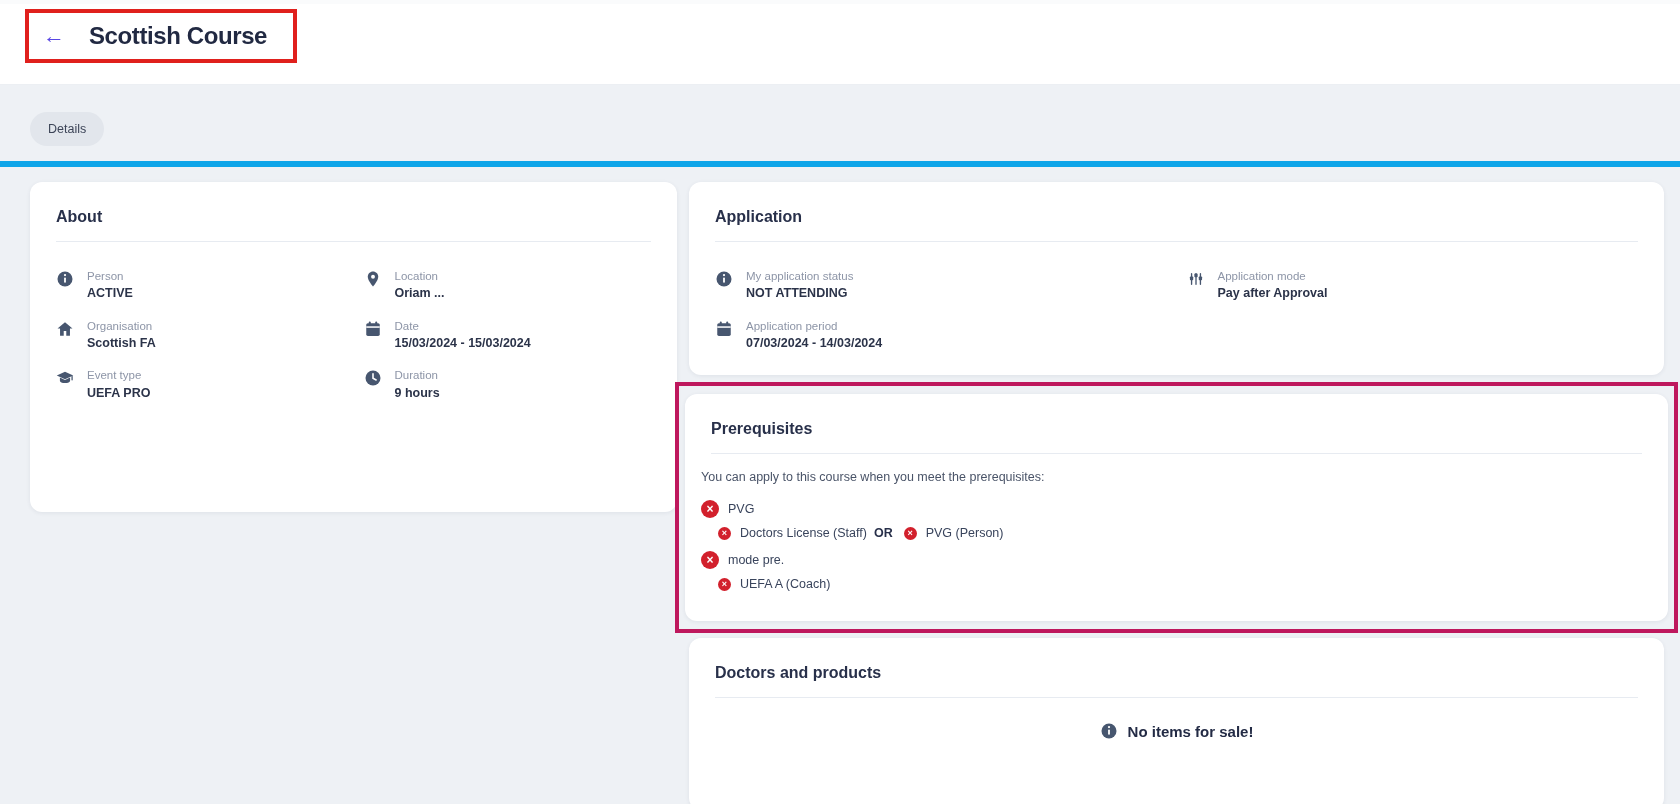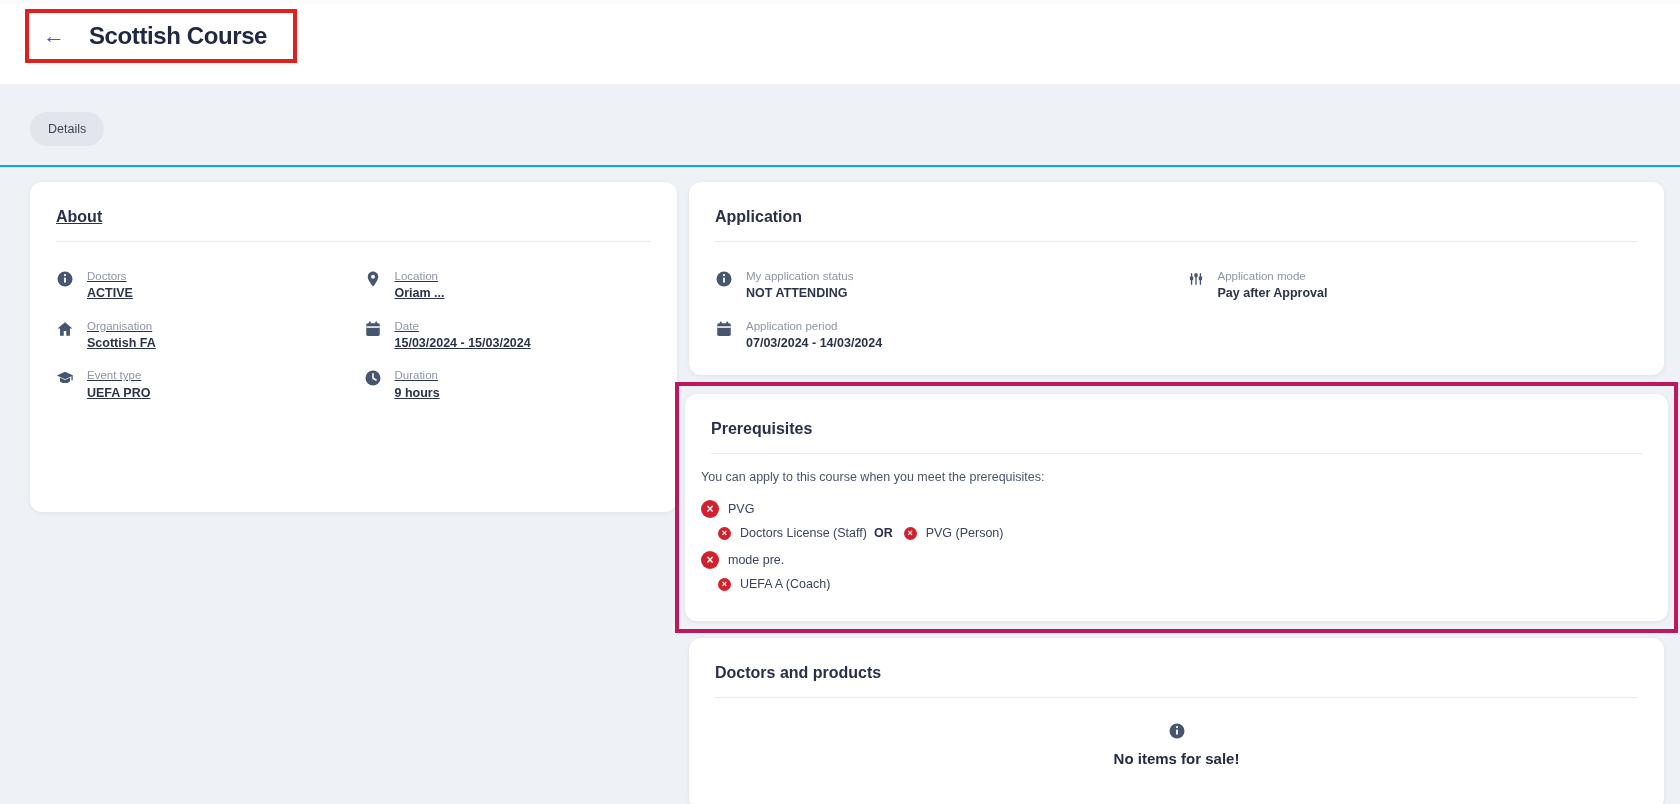--- a/index.html
+++ b/index.html
@@ -39,21 +39,21 @@
   .page-title {
     font-size:24px; font-weight:800; letter-spacing:-0.4px;
     color:#212942;
   }
 
   
   .tabstrip {
     flex:0 0 auto;
     padding:27px 16px 0 30px;
     height:82px;
-    border-bottom:2px solid #0ea5e9;
+    border-bottom:6px solid #0ea5e9;
   }
   .chip {
     display:inline-block;
     background:#e2e6ec;
     color:#3c4457;
     font-size:12.5px;
     padding:10px 18px;
     border-radius:18px;
     cursor:pointer;
   }
@@ -71,21 +71,21 @@
 
   .card {
     background:#ffffff;
     border-radius:12px;
     box-shadow:0 1px 4px rgba(40,50,80,0.08);
     padding:26px 26px 24px 26px;
   }
   .card-title { font-size:16px; font-weight:700; color:#28304a; }
   .card-divider { height:1px; background:#e7ebf1; margin-top:15px; border:none; }
 
-  .about-card { height:330px;text-decoration:underline; }
+  .about-card { height:330px; }
   .application-card { min-height:173px; margin-bottom:7px; }
   .pricing-card { height:172px; }
 
   .fields-grid {
     margin-top:27px;
     display:grid;
     grid-template-columns:1fr 1fr;
     column-gap:20px;
   }
   .fields-col { display:flex; flex-direction:column; gap:17px; }
@@ -112,21 +112,21 @@
     background:#d2202c; color:#ffffff; border-radius:50%;
     font-weight:700; flex:0 0 auto;
   }
   .x-icon.big { width:18px; height:18px; font-size:12px; }
   .x-icon.small { width:13px; height:13px; font-size:9px; }
   .prq-or { font-weight:700; color:#28304a; margin:0 2px 0 -2px; }
 
   
   .empty-row {
     margin-top:24px;
-    display:flex; align-items:center; justify-content:center; gap:10px;flex-direction:column;
+    display:flex; align-items:center; justify-content:center; gap:10px;
   }
   .empty-row .ficon { margin-top:0; }
   .empty-text { font-size:15px; font-weight:700; color:#232b45; }
 </style>
 </head>
 <body>
 
 <div class="page">
 
   <header class="topbar">
@@ -150,21 +150,21 @@
           <div class="fields-col">
             <div class="field">
               <span class="ficon">
                   <svg viewBox="0 0 24 24">
                     <circle cx="12" cy="12" r="10" fill="#47566f"></circle>
                     <rect x="10.8" y="10" width="2.4" height="7" rx="1" fill="#fff"></rect>
                     <circle cx="12" cy="6.8" r="1.5" fill="#fff"></circle>
                   </svg>
                 </span>
               <div class="ftext">
-                <div class="flabel">Doctors</div>
+                <div class="flabel">Person</div>
                 <div class="fvalue">ACTIVE</div>
               </div>
             </div>
             <div class="field">
               <span class="ficon">
                   <svg viewBox="0 0 24 24">
                     <path d="M12 3 L22 11.2 H18.6 V21 H13.7 V14.6 H10.3 V21 H5.4 V11.2 H2 Z" fill="#47566f"></path>
                   </svg>
                 </span>
               <div class="ftext">

